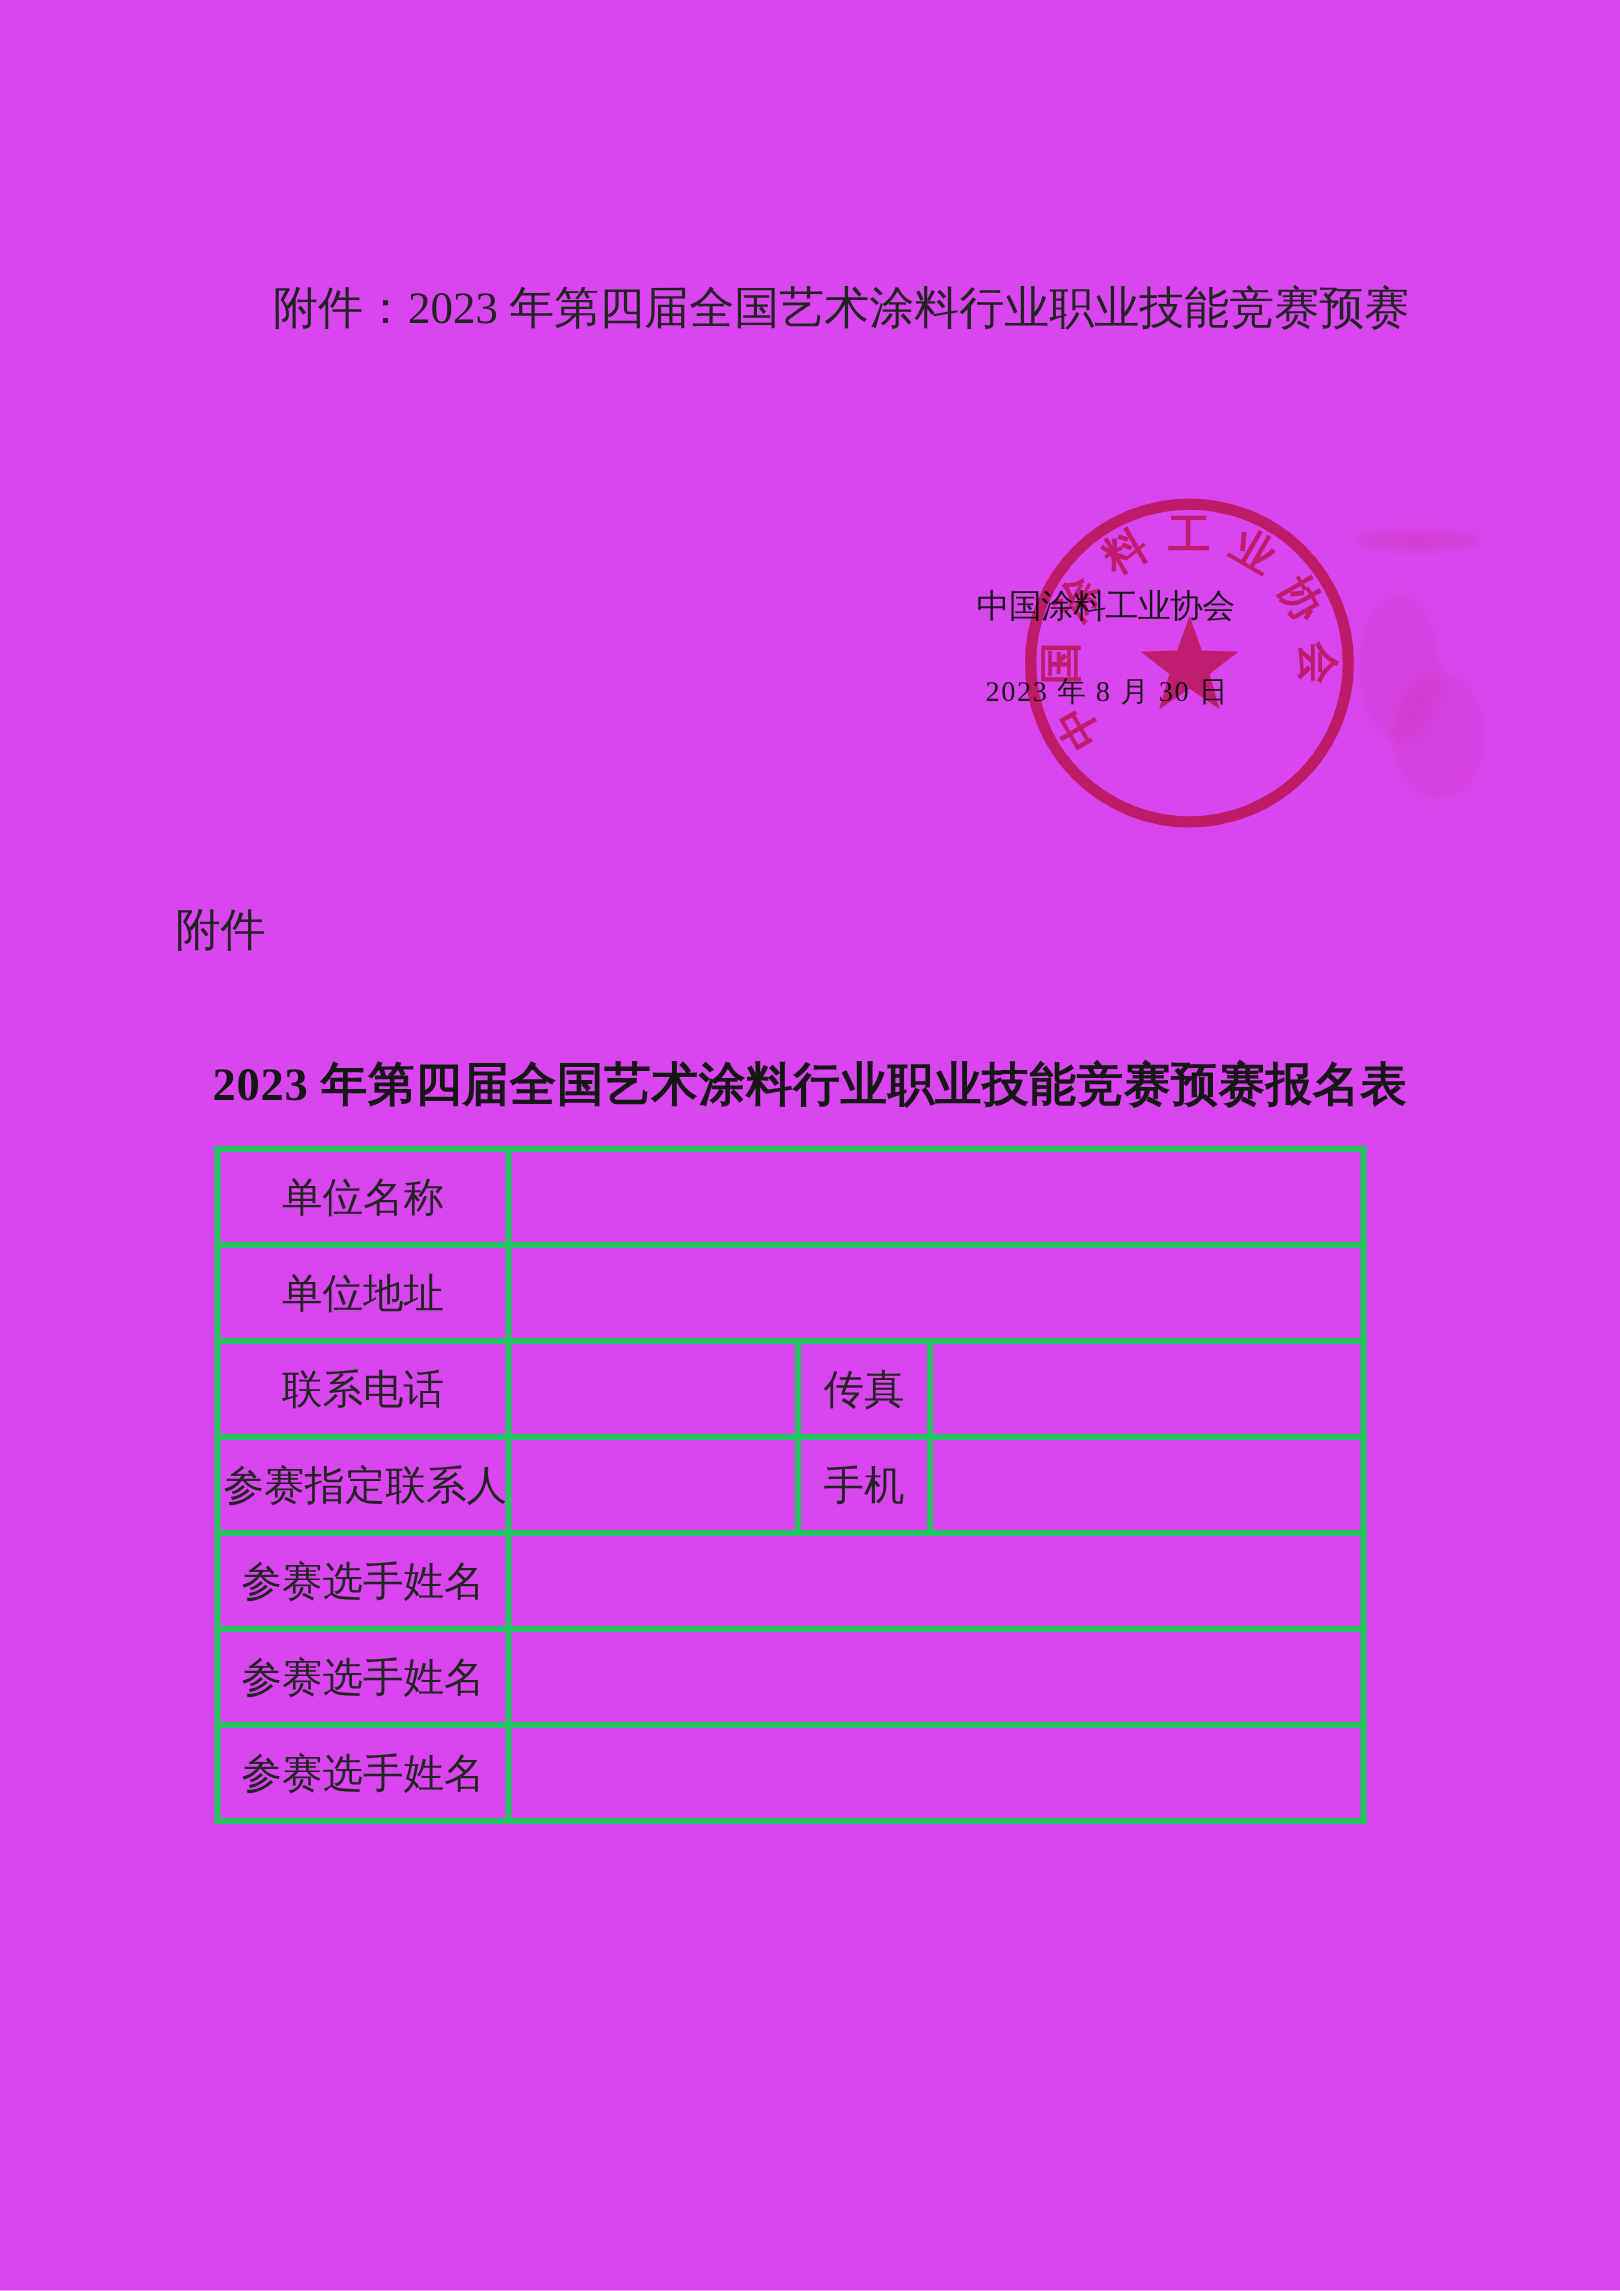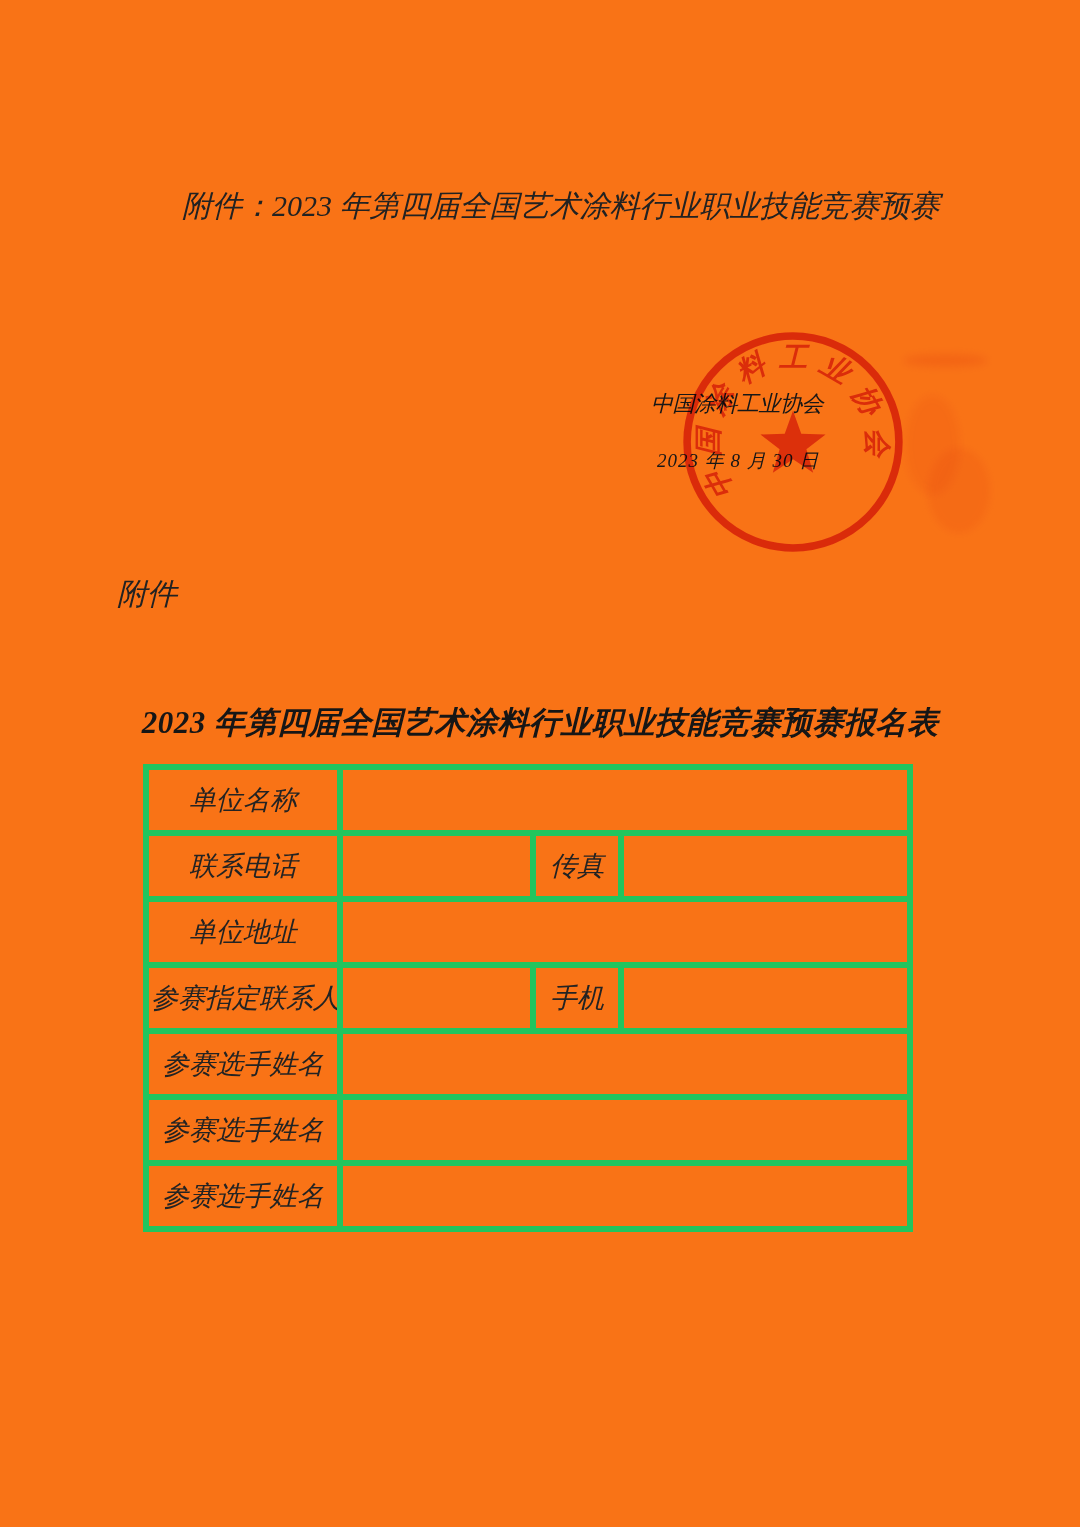--- a/index.html
+++ b/index.html
@@ -4,24 +4,23 @@
 <style>
   html, body { margin: 0; padding: 0; }
   body {
     width: 1080px; height: 1527px;
     background: #f2f2f2;
     font-family: "Liberation Serif", "DejaVu Serif", serif;
   }
   .page {
     position: relative;
     width: 1080px; height: 1527px;
-    background: #f97316;
+    background: #d946ef;
     overflow: hidden;
     color: #1f1f1f;
-    font-style: italic;
   }
   .attachment-note {
     position: absolute;
     left: 118px; top: 183px;
     width: 830px;
     font-size: 30px;
     line-height: 46px;
     color: #222;
   }
   .attachment-note .line1 { padding-left: 64px; }
@@ -44,21 +43,21 @@
     border-radius: 50%;
     filter: blur(4px);
     mix-blend-mode: multiply;
   }
   .smudge.s1 { left: 903px; top: 354px; width: 85px; height: 13px; }
   .smudge.s2 { left: 905px; top: 395px; width: 55px; height: 100px; opacity: .55; }
   .smudge.s3 { left: 928px; top: 448px; width: 62px; height: 85px; opacity: .6; }
 
   .attachment-label {
     position: absolute;
-    left: 117px; top: 574px;
+    left: 117px; top: 600px;
     font-size: 30px;
     color: #222;
   }
   .form-title {
     position: absolute;
     left: 140px; top: 679px;
     width: 800px;
     text-align: center;
     font-size: 31px;
     font-weight: bold;
@@ -67,21 +66,21 @@
     margin-top: 23px;
   }
   table.reg-table {
     position: absolute;
     left: 143px; top: 764px;
     width: 764px;
     border-collapse: collapse;
     table-layout: fixed;
   }
   .reg-table td {
-    border: 6px solid #22c55e;
+    border: 4px solid #22c55e;
     height: 60px;
     font-size: 27px;
     color: #232323;
     text-align: center;
     vertical-align: middle;
     padding: 0 2px;
     overflow: hidden;
     white-space: nowrap;
   }
   .reg-table td.value { text-align: left; }
@@ -129,28 +128,28 @@
         <col style="width:193px">
         <col style="width:88px">
         <col style="width:289px">
     </colgroup>
     <tbody>
       <tr>
         <td>单位名称</td>
         <td class="value" colspan="3"></td>
       </tr>
       <tr>
+        <td>单位地址</td>
+        <td class="value" colspan="3"></td>
+      </tr>
+      <tr>
         <td>联系电话</td>
         <td class="value"></td>
         <td>传真</td>
         <td class="value"></td>
-      </tr>
-      <tr>
-        <td>单位地址</td>
-        <td class="value" colspan="3"></td>
       </tr>
       <tr>
         <td>参赛指定联系人</td>
         <td class="value"></td>
         <td>手机</td>
         <td class="value"></td>
       </tr>
       <tr>
         <td>参赛选手姓名</td>
         <td class="value" colspan="3"></td>

